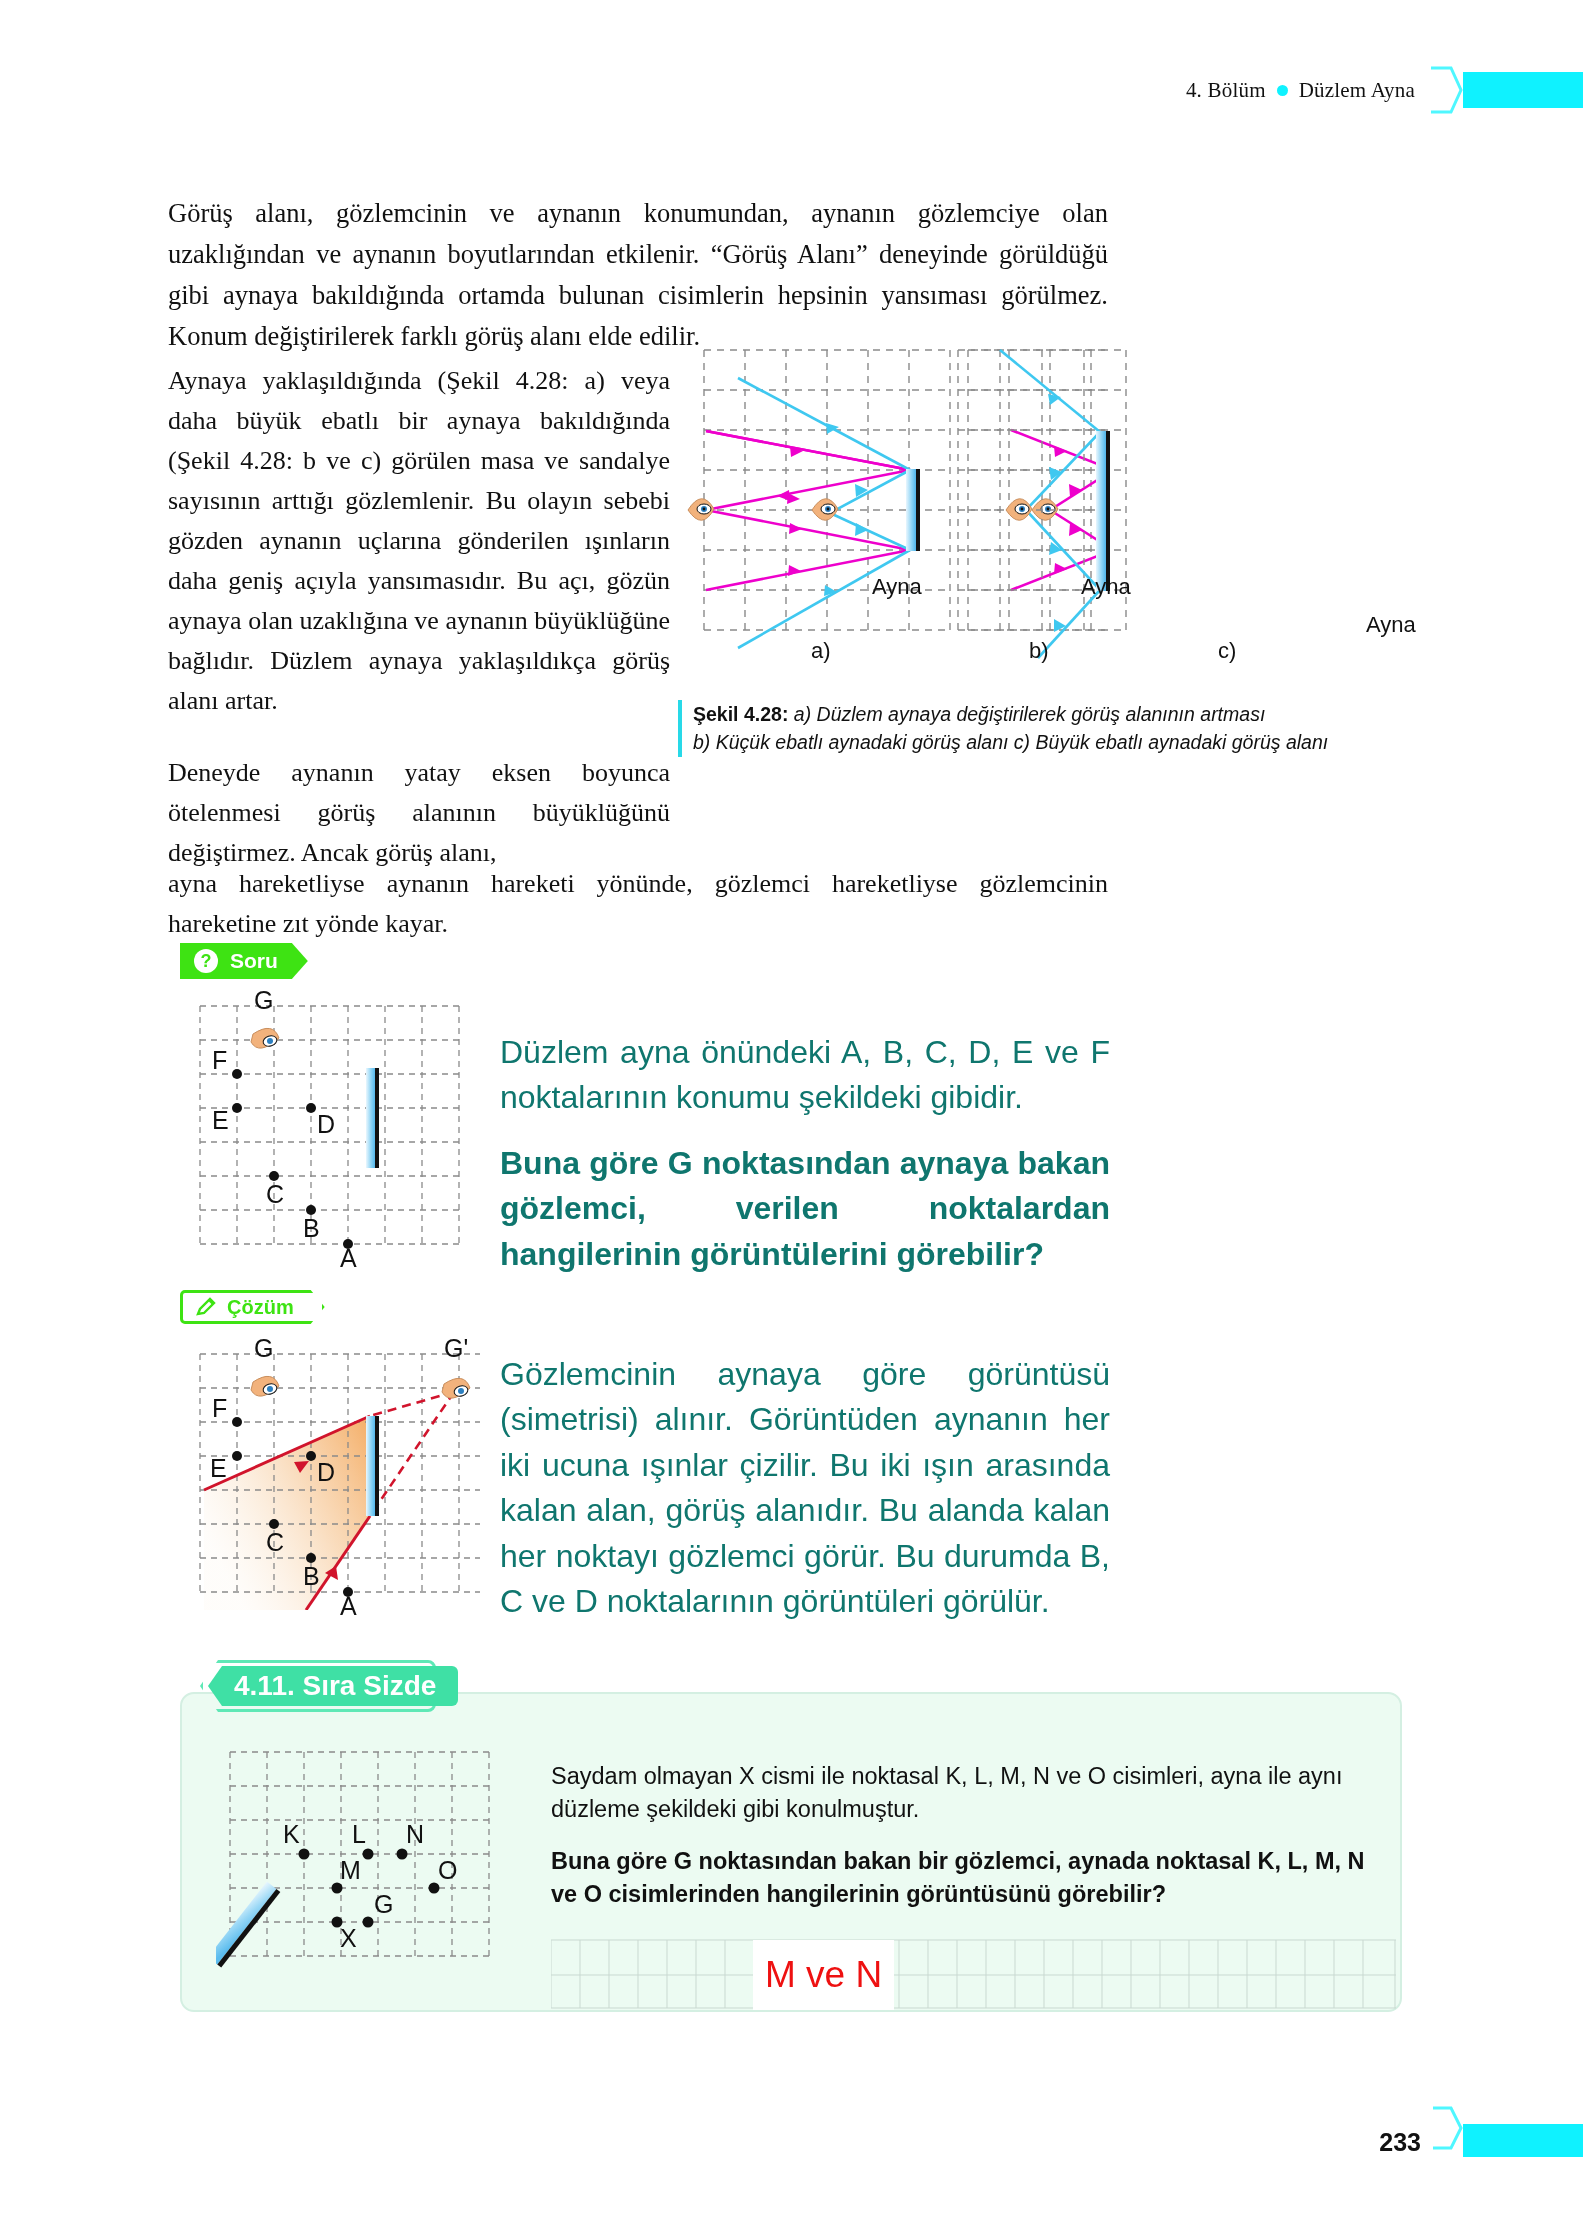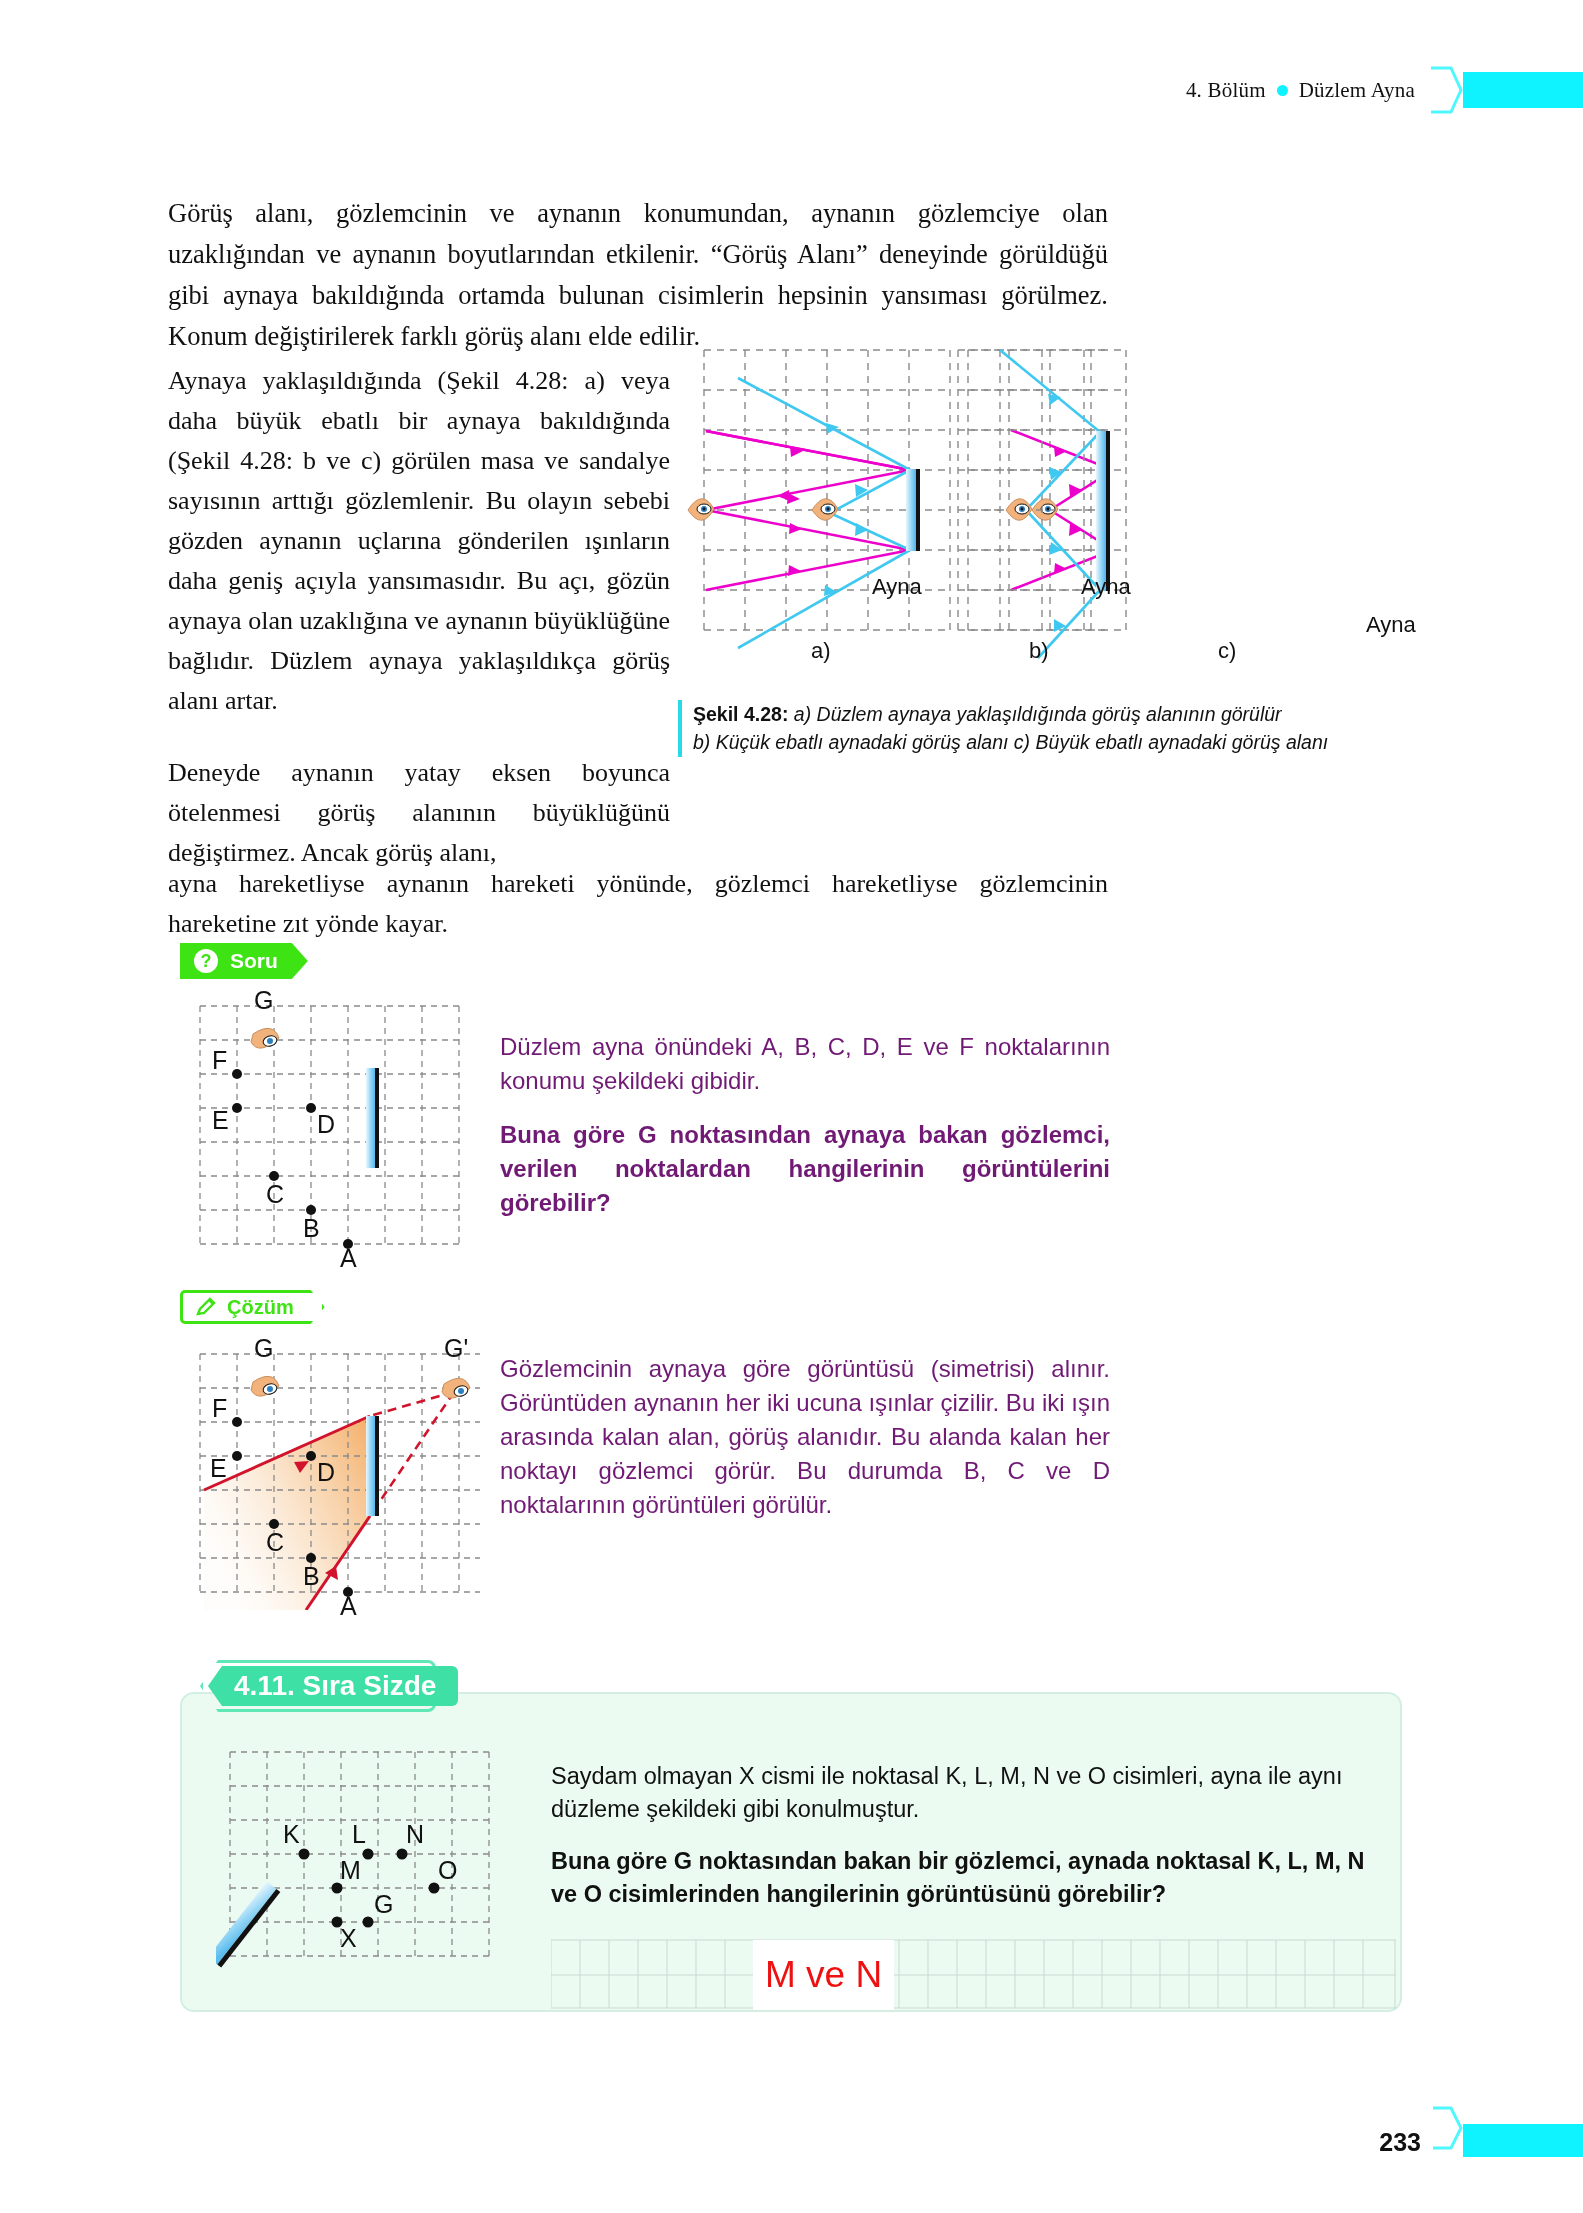--- a/index.html
+++ b/index.html
@@ -101,21 +101,21 @@
   }
 
   
   .diagram { position:absolute; }
   .pt-label {
     position:absolute; font-family:"Liberation Sans", sans-serif;
     font-size:25px; color:#111; line-height:1;
   }
   .qtext {
     position:absolute; font-family:"Liberation Sans", sans-serif;
-    font-size:24px; line-height:1.42; color:#701a75; text-align:justify;
+    font-size:32px; line-height:1.42; color:#0f766e; text-align:justify;
   }
   .qtext .b { font-weight:bold; display:block; margin-top:20px; }
 
   
   .sirasizde-box {
     position:absolute; left:180px; top:1692px; width:1222px; height:320px;
     background:#ecfbf2; border:2px solid #d4efe2; border-radius:14px;
   }
   .tag-sira {
     position:absolute; left:208px; top:1666px;
@@ -318,21 +318,21 @@
     <span class="panel-label" style="left:403px; top:236px; font-size:22px;">Ayna</span>
     <span class="panel-label" style="left:688px; top:274px; font-size:22px;">Ayna</span>
 
     <span class="panel-label" style="left:133px; top:300px;">a)</span>
     <span class="panel-label" style="left:351px; top:300px;">b)</span>
     <span class="panel-label" style="left:540px; top:300px;">c)</span>
   </div>
 
   <div class="caption">
     <b>Şekil 4.28:</b>
-    <i>a) Düzlem aynaya yaklaşıldığında görüş alanının görülür</i><br>
+    <i>a) Düzlem aynaya değiştirilerek görüş alanının artması</i><br>
     <i>b) Küçük ebatlı aynadaki görüş alanı c) Büyük ebatlı aynadaki görüş alanı</i>
   </div>
 
   <div class="tag-soru">
     <span class="qmark">?</span>
     <span>Soru</span>
   </div>
 
   <div class="diagram" style="left:186px; top:992px; width:280px; height:260px;">
     <svg width="280" height="260" viewBox="0 0 280 260">

